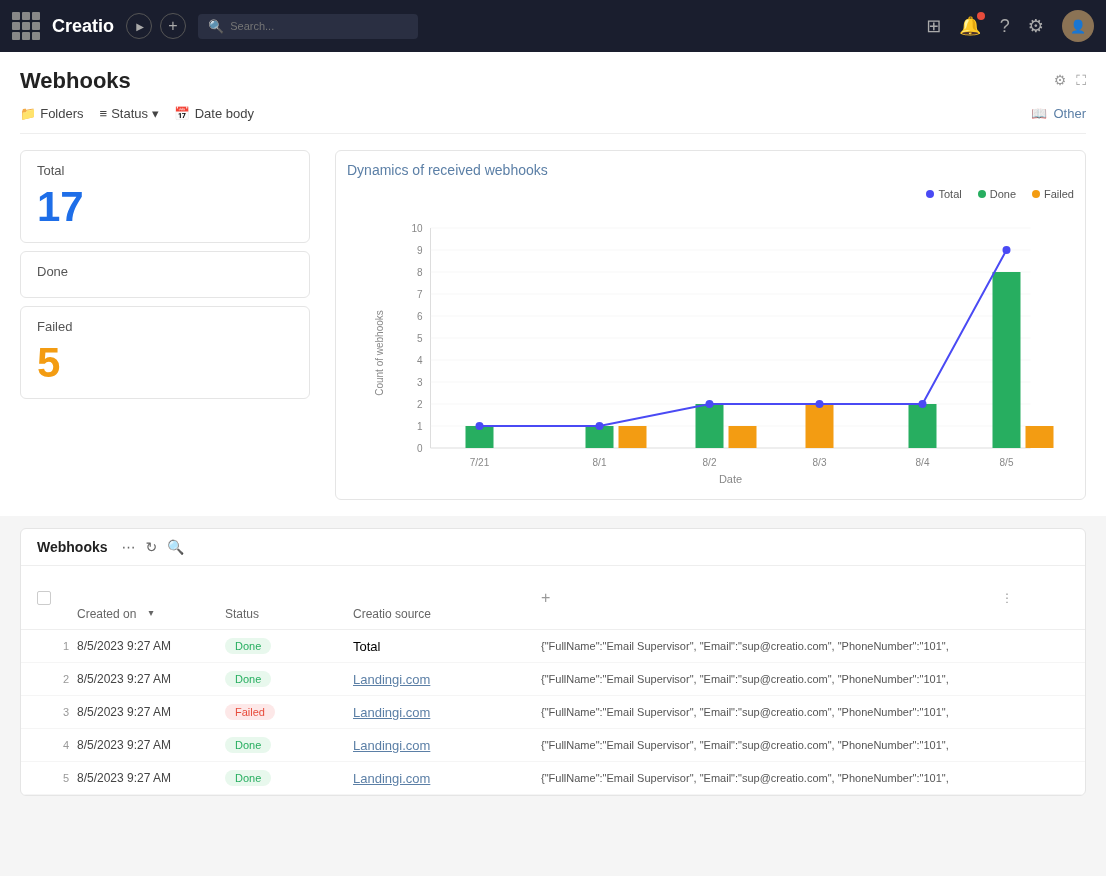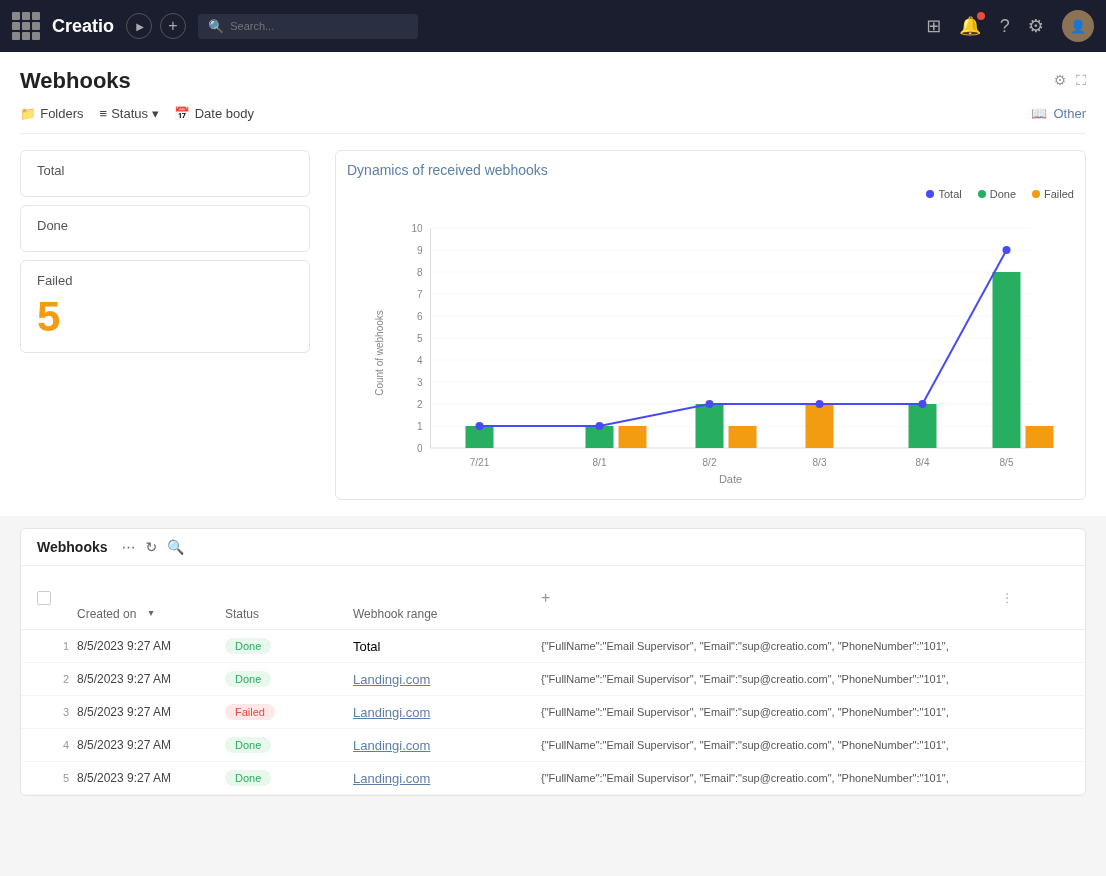--- a/index.html
+++ b/index.html
@@ -145,20 +145,21 @@
         <span>📖</span>
         <span>Other</span>
       </div>
     </div>
 
     <div class="stats-section">
 
       <div class="stat-cards">
         <div class="stat-card">
           <div class="stat-label">Total</div>
+          <div class="stat-value blue">17</div>
         </div>
         <div class="stat-card">
           <div class="stat-label">Done</div>
         </div>
         <div class="stat-card">
           <div class="stat-label">Failed</div>
           <div class="stat-value orange">5</div>
         </div>
       </div>
 
@@ -268,21 +269,21 @@
           <div class="checkbox"></div>
         </div>
         <div class="col-header">
           <span>Created on</span>
           <span class="sort-icon">▾</span>
         </div>
         <div class="col-header">
           <span>Status</span>
         </div>
         <div class="col-header">
-          <span>Webhook range</span>
+          <span>Creatio source</span>
         </div>
         <span style="color:#999;cursor:pointer;font-size:16px;">+</span>
         <span style="color:#999;cursor:pointer;">⋮</span>
       </div>
 
       <div id="table-rows">
           <div class="table-row">
       <div class="row-num">1</div>
       <div style="font-size:12px;color:#444;">8/5/2023 9:27 AM</div>
       <div>

